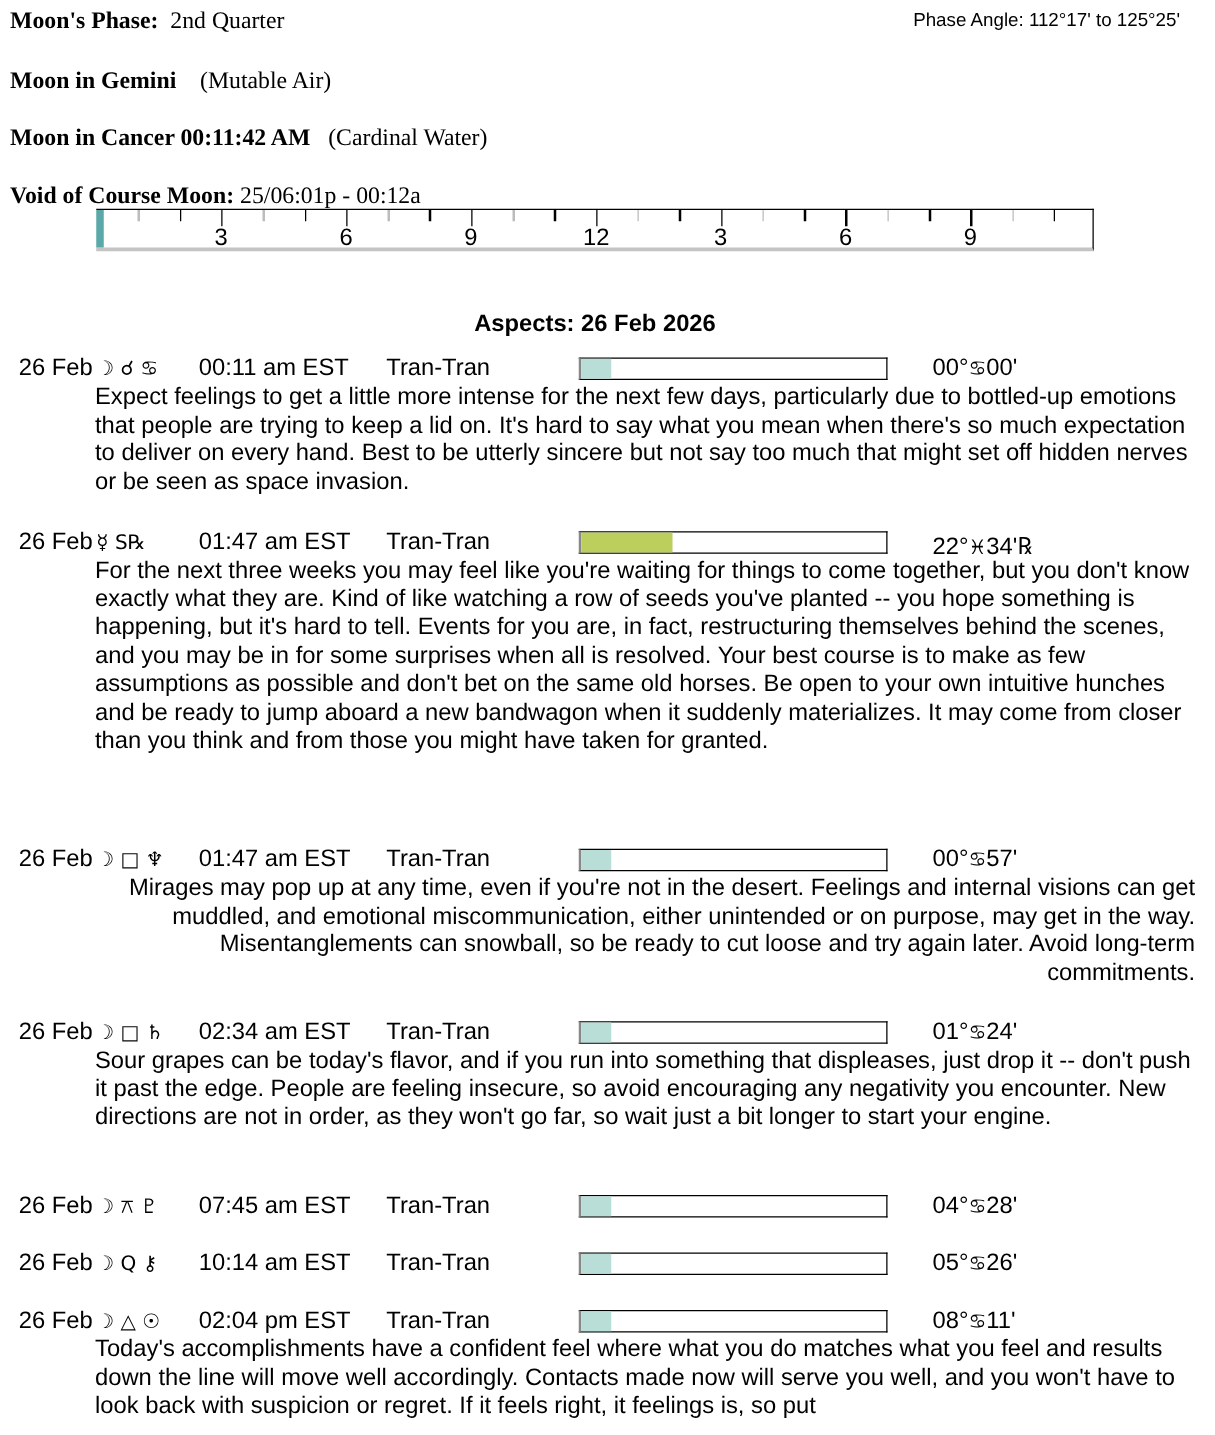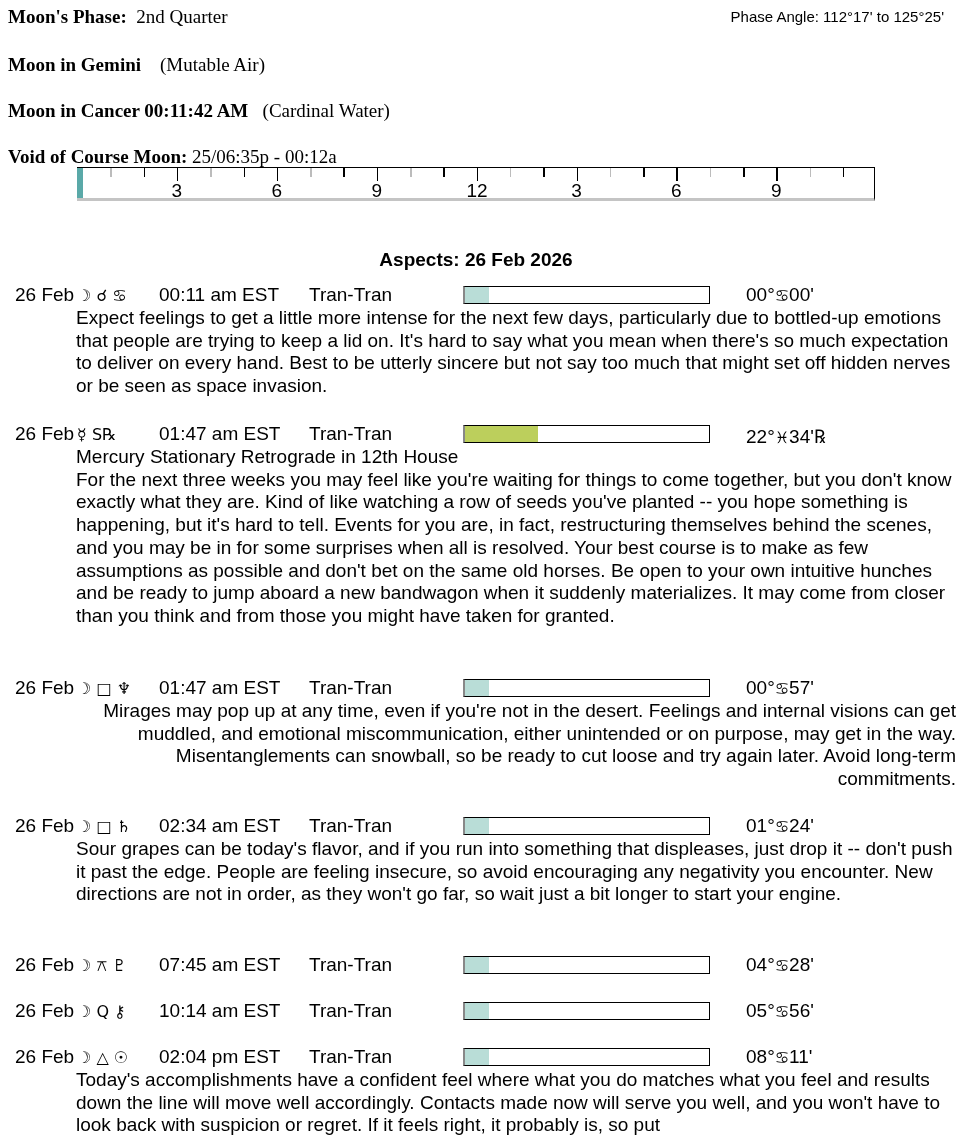--- a/index.html
+++ b/index.html
@@ -46,21 +46,21 @@
   <span>(Mutable Air)</span>
 </div>
 
 <div class="abs hdr" style="left:8px; top:100px;">
   <b>Moon in Cancer 00:11:42 AM</b>&nbsp;&nbsp;
   <span>(Cardinal Water)</span>
 </div>
 
 <div class="abs hdr" style="left:8px; top:146px;">
   <b>Void of Course Moon:</b>
-  <span>25/06:35p -  00:12a</span>
+  <span>25/06:01p -  00:12a</span>
 </div>
 
 <div class="timeline" id="timeline">
   <div class="tl-marker"></div>
 <div class="tick grey" style="left: 33.3px;"></div>
     <div class="tick" style="left: 66.6px;"></div>
     <div class="tick major" style="left: 99.9px;"></div>
     <div class="tick grey" style="left: 133.2px;"></div>
     <div class="tick" style="left: 166.5px;"></div>
     <div class="tick major" style="left: 199.8px;"></div>
@@ -100,21 +100,20 @@
     <div class="deg" style="top: 284px;"><span>00°</span><span class="sg">♋</span><span>00'</span></div>
     <div class="desc" style="top: 307px;">
       <div>Expect feelings to get a little more intense for the next few days, particularly due to bottled-up emotions that people are trying to keep a lid on. It's hard to say what you mean when there's so much expectation to deliver on every hand. Best to be utterly sincere but not say too much that might set off hidden nerves or be seen as space invasion.</div>
     </div>
     <div class="row" style="top: 423px;"><span class="date">26 Feb</span><span class="glyphs">☿ S℞</span><span class="time">01:47 am EST</span><span class="type">Tran-Tran</span></div>
     <div class="bar" style="top: 425px;">
       <div class="fill" style="width: 30%; background: rgb(188, 207, 92);"></div>
     </div>
     <div class="deg" style="top: 423px;"><span>22°</span><span class="sg">♓</span><span>34'℞</span></div>
     <div class="desc" style="top: 446px;">
-      <div>Mercury Stationary Retrograde in 12th House</div>
       <div>For the next three weeks you may feel like you're waiting for things to come together, but you don't know exactly what they are. Kind of like watching a row of seeds you've planted -- you hope something is happening, but it's hard to tell. Events for you are, in fact, restructuring themselves behind the scenes, and you may be in for some surprises when all is resolved. Your best course is to make as few assumptions as possible and don't bet on the same old horses. Be open to your own intuitive hunches and be ready to jump aboard a new bandwagon when it suddenly materializes. It may come from closer than you think and from those you might have taken for granted.</div>
     </div>
     <div class="row" style="top: 677px;"><span class="date">26 Feb</span><span class="glyphs">☽ □ ♆</span><span class="time">01:47 am EST</span><span class="type">Tran-Tran</span></div>
     <div class="bar" style="top: 679px;">
       <div class="fill" style="width: 10%; background: rgb(185, 221, 215);"></div>
     </div>
     <div class="deg" style="top: 677px;"><span>00°</span><span class="sg">♋</span><span>57'</span></div>
     <div class="desc" style="top: 700px; text-align: right;">
       <div>Mirages may pop up at any time, even if you're not in the desert. Feelings and internal visions can get muddled, and emotional miscommunication, either unintended or on purpose, may get in the way. Misentanglements can snowball, so be ready to cut loose and try again later. Avoid long-term commitments.</div>
     </div>
@@ -128,22 +127,22 @@
     </div>
     <div class="row" style="top: 954px;"><span class="date">26 Feb</span><span class="glyphs">☽ ⚻ ♇</span><span class="time">07:45 am EST</span><span class="type">Tran-Tran</span></div>
     <div class="bar" style="top: 956px;">
       <div class="fill" style="width: 10%; background: rgb(185, 221, 215);"></div>
     </div>
     <div class="deg" style="top: 954px;"><span>04°</span><span class="sg">♋</span><span>28'</span></div>
     <div class="row" style="top: 1000px;"><span class="date">26 Feb</span><span class="glyphs">☽ Q ⚷</span><span class="time">10:14 am EST</span><span class="type">Tran-Tran</span></div>
     <div class="bar" style="top: 1002px;">
       <div class="fill" style="width: 10%; background: rgb(185, 221, 215);"></div>
     </div>
-    <div class="deg" style="top: 1000px;"><span>05°</span><span class="sg">♋</span><span>56'</span></div>
+    <div class="deg" style="top: 1000px;"><span>05°</span><span class="sg">♋</span><span>26'</span></div>
     <div class="row" style="top: 1046px;"><span class="date">26 Feb</span><span class="glyphs">☽ △ ☉</span><span class="time">02:04 pm EST</span><span class="type">Tran-Tran</span></div>
     <div class="bar" style="top: 1048px;">
       <div class="fill" style="width: 10%; background: rgb(185, 221, 215);"></div>
     </div>
     <div class="deg" style="top: 1046px;"><span>08°</span><span class="sg">♋</span><span>11'</span></div>
     <div class="desc" style="top: 1069px;">
-      <div>Today's accomplishments have a confident feel where what you do matches what you feel and results down the line will move well accordingly. Contacts made now will serve you well, and you won't have to look back with suspicion or regret. If it feels right, it probably is, so put</div>
+      <div>Today's accomplishments have a confident feel where what you do matches what you feel and results down the line will move well accordingly. Contacts made now will serve you well, and you won't have to look back with suspicion or regret. If it feels right, it feelings is, so put</div>
     </div>
   </div>
 
 </body></html>

